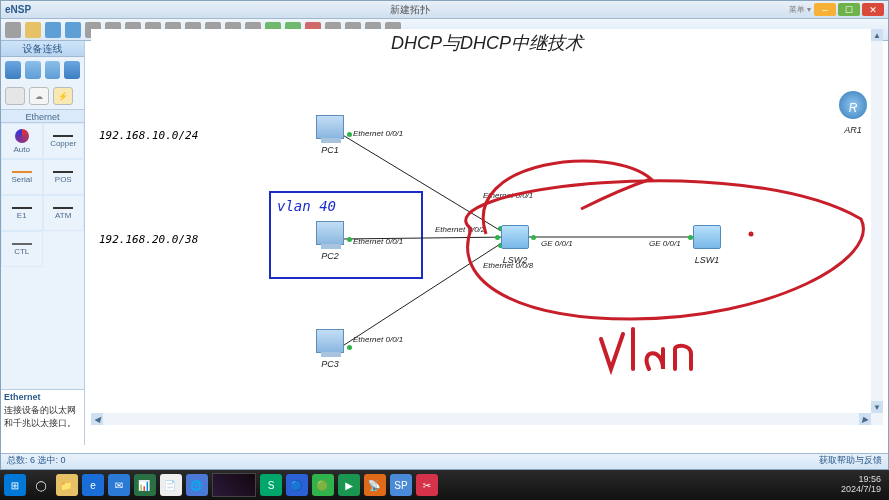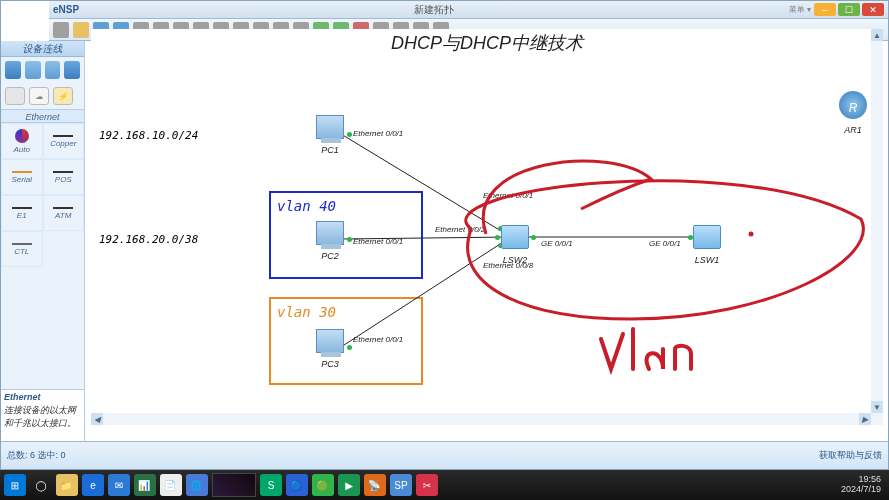--- a/index.html
+++ b/index.html
@@ -1,31 +1,31 @@
 <!DOCTYPE html>
 <html><head>
 <meta charset="utf-8">
 <style>
 * { box-sizing: border-box; margin: 0; padding: 0; font-family: 'Microsoft YaHei', Arial, sans-serif; }
 body { width: 889px; height: 500px; background: #d0e4f5; overflow: hidden; position: relative; }
 
-.window { position: absolute; top: 0; left: 0; width: 889px; height: 470px; background: #fff; border: 1px solid #88a4bd; padding-left: 48px; }
+.window { position: absolute; top: 0; left: 0; width: 889px; height: 470px; background: #fff; border: 1px solid #88a4bd; }
 
 .title-bar { height: 18px; background: linear-gradient(#e8f0f8,#d0e0f0); display: flex; align-items: center; padding: 0 4px; font-size: 10px; color: #2c5a8c; border-bottom: 1px solid #a0b9d0; }
 .title-bar .app-title { font-weight: bold; flex: 0 0 auto; }
 .title-bar .tab-strip { flex: 1; text-align: center; font-size: 10px; color: #555; }
 .title-bar .win-controls { display: flex; gap: 2px; }
 .title-bar .win-btn { width: 22px; height: 13px; display: flex; align-items: center; justify-content: center; font-size: 9px; color: #fff; border-radius: 2px; }
 .min-btn { background:#f7b136;} .max-btn{background:#6eb24a;} .close-btn{background:#d94a3a;}
 
 .menu-bar { height: 22px; background: linear-gradient(#f0f6fb,#dce9f6); border-bottom: 1px solid #a0b9d0; display: flex; align-items: center; padding-left: 4px; gap: 4px; }
 .tb-ico { width: 16px; height: 16px; display: inline-block; background:#7aa3c5; border-radius:2px; }
 .tb-ico.folder{background:#e7c165;} .tb-ico.save{background:#5ea0d6;} .tb-ico.green{background:#6fb96f;} .tb-ico.red{background:#d06a6a;} .tb-ico.gray{background:#a0a0a0;}
 
-.sidebar { position: absolute; left: 0; top: 40px; width: 84px; height: 404px; background: #eaf3fc; border-right: 1px solid #b9cde2; font-style: italic; }
+.sidebar { position: absolute; left: 0; top: 40px; width: 84px; height: 404px; background: #eaf3fc; border-right: 1px solid #b9cde2; }
 .sb-header { height: 16px; font-size: 10px; background: linear-gradient(#cfe4f8,#b9d4ef); text-align: center; line-height: 16px; color: #2c5a8c; border-bottom:1px solid #a0b9d0; }
 .dev-row { display: flex; gap: 4px; padding: 4px; }
 .dev-ico { width: 20px; height: 18px; border-radius: 3px; display:flex;align-items:center;justify-content:center;font-size:8px;color:#fff;}
 .dev-router{background:linear-gradient(#6aa7e0,#3c7ec1);} .dev-switch{background:linear-gradient(#8cbee8,#5e9ed5);}
 .dev-cloud{background:#f5f5f5;color:#888;border:1px solid #bbb;} .dev-pc{background:#e6e6e6;color:#555;border:1px solid #bbb;}
 .sb-sub { font-size:9px; text-align:center; color:#4a6a8a; background:#daeafb; height:14px; line-height:14px; border-top:1px solid #b9cde2; border-bottom:1px solid #b9cde2;}
 .cable-grid{display:grid;grid-template-columns:1fr 1fr;gap:0;}
 .cable-cell{height:36px;display:flex;flex-direction:column;align-items:center;justify-content:center;font-size:8px;color:#4a6a8a;border:1px solid #daeafb;}
 .cable-line{width:20px;height:2px;background:#333;margin-bottom:2px;}
 .cable-line.auto{background:conic-gradient(#d33,#33d);border-radius:50%;width:14px;height:14px;}
@@ -53,21 +53,21 @@
 .node{position:absolute;display:flex;flex-direction:column;align-items:center;font-size:9px;color:#222;}
 .node span{margin-top:6px;}
 
 .link-label{position:absolute;font-size:8px;color:#222;}
 .port-dot{position:absolute;width:5px;height:5px;background:#2fb34a;border-radius:50%;}
 
 svg.links{position:absolute;top:0;left:0;width:100%;height:100%;pointer-events:none;}
 
 .annotation{position:absolute;pointer-events:none;}
 
-.status-bar{position:absolute;bottom:0;left:0;width:100%;height:28px;background:linear-gradient(#e9f2fb,#d3e5f6);border-top:1px solid #a0b9d0;font-size:9px;color:#2c5a8c;display:flex;align-items:center;justify-content:space-between;padding:0 6px;}
+.status-bar{position:absolute;bottom:0;left:0;width:100%;height:16px;background:linear-gradient(#e9f2fb,#d3e5f6);border-top:1px solid #a0b9d0;font-size:9px;color:#2c5a8c;display:flex;justify-content:space-between;padding:0 6px;}
 
 .taskbar{position:absolute;bottom:0;left:0;width:100%;height:30px;background:linear-gradient(#2a2a2a,#111);display:flex;align-items:center;padding:0 4px;gap:4px;}
 .tb-item{width:22px;height:22px;border-radius:3px;display:flex;align-items:center;justify-content:center;font-size:10px;color:#fff;}
 .clock{margin-left:auto;color:#ddd;font-size:9px;text-align:right;line-height:1.1;padding-right:4px;}
 .thumb{width:44px;height:24px;background:linear-gradient(45deg,#2a1a3a,#15070f);border:1px solid #444;}
 
 .scrollbar-v{position:absolute;right:0;top:0;width:12px;height:100%;background:#eef4fa;}
 .scrollbar-h{position:absolute;left:0;bottom:0;width:100%;height:12px;background:#eef4fa;}
 .scroll-arrow{width:12px;height:12px;background:#cddff1;display:flex;align-items:center;justify-content:center;font-size:8px;color:#4a6a8a;}
 .hg{color:#888;font-size:8px;margin-left:auto;margin-right:3px;}
@@ -162,21 +162,20 @@
     </div>
   </div>
 
   <div class="canvas">
     <div class="canvas-title">DHCP与DHCP中继技术</div>
 
     <div class="subnet-label" style="top:100px;left:8px">192.168.10.0/24</div>
     <div class="subnet-label" style="top:204px;left:8px">192.168.20.0/38</div>
 
     <div class="vlan-box vlan20" style="top:162px;left:178px;width:154px;height:88px"><span class="vlan-name">vlan 40</span></div>
-    <div class="vlan-box vlan30" style="top:268px;left:178px;width:154px;height:88px"><span class="vlan-name">vlan 30</span></div>
 
     <svg class="links">
       <line x1="250" y1="105" x2="420" y2="208" stroke="#222" stroke-width="1"></line>
       <line x1="250" y1="210" x2="420" y2="208" stroke="#222" stroke-width="1"></line>
       <line x1="250" y1="318" x2="420" y2="208" stroke="#222" stroke-width="1"></line>
       <line x1="438" y1="208" x2="612" y2="208" stroke="#222" stroke-width="1"></line>
     </svg>
 
     <div class="port-dot" style="top:103px;left:256px"></div>
     <div class="port-dot" style="top:208px;left:256px"></div>

